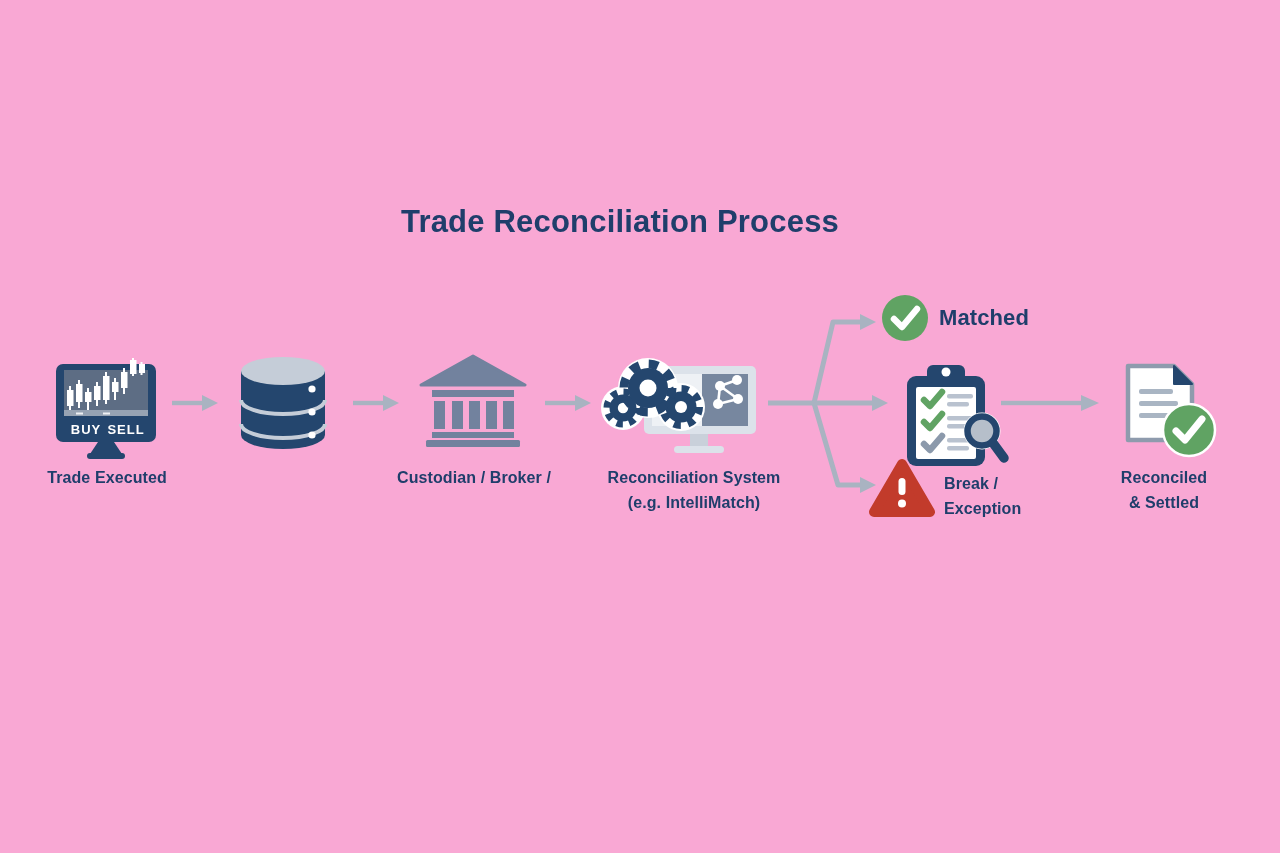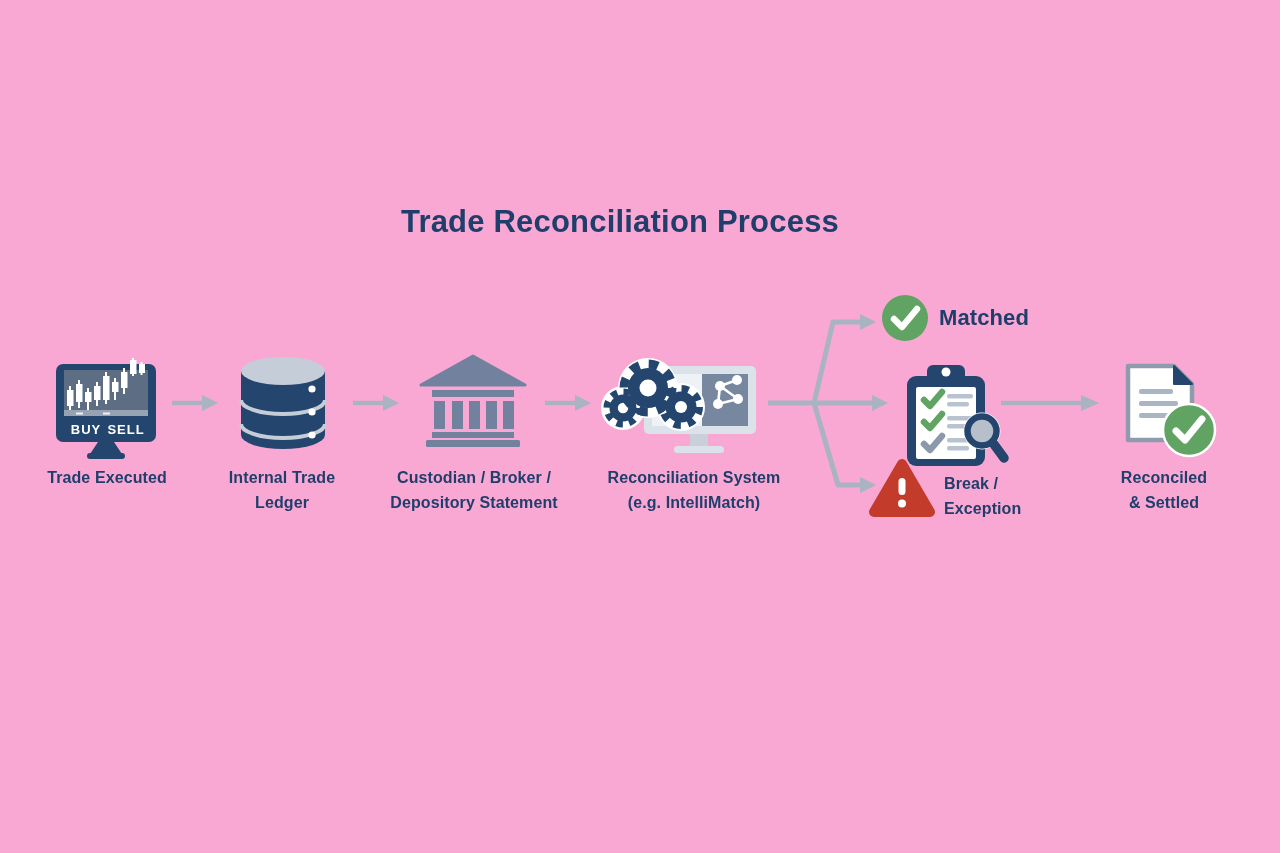--- a/index.html
+++ b/index.html
@@ -68,24 +68,20 @@
 
   <svg class="abs" style="left:238px;top:355px;" width="90" height="102" viewBox="0 0 90 102">
     <path d="M3 16 L3 80 A42 14 0 0 0 87 80 L87 16 Z" fill="#24466e"></path>
     <path d="M3 45 A42 14 0 0 0 87 45" fill="none" stroke="#c5cdd8" stroke-width="4"></path>
     <path d="M3 69 A42 14 0 0 0 87 69" fill="none" stroke="#c5cdd8" stroke-width="4"></path>
     <ellipse cx="45" cy="16" rx="42" ry="14" fill="#c5cdd8"></ellipse>
     <circle cx="74" cy="34" r="3.6" fill="#ffffff"></circle>
     <circle cx="74" cy="57" r="3.6" fill="#ffffff"></circle>
     <circle cx="74" cy="80" r="3.6" fill="#ffffff"></circle>
   </svg>
-  <div class="label" style="left:192px;top:465px;width:180px;">
-    <div>Internal Trade</div>
-    <div>Ledger</div>
-  </div>
 
   <svg class="abs" style="left:353px;top:395px;" width="46" height="16" viewBox="0 0 46 16">
     <rect x="0" y="5.8" width="30" height="4.4" fill="#a9b3c1"></rect>
     <polygon points="30,0 46,8 30,16" fill="#a9b3c1"></polygon>
   </svg>
 
   <svg class="abs" style="left:418px;top:354px;" width="110" height="90" viewBox="0 0 110 90">
     <g fill="#72829e">
       <path d="M55 2 L107 31 L3 31 Z" stroke="#72829e" stroke-width="3" stroke-linejoin="round"></path>
       <rect x="14" y="36" width="82" height="7"></rect>
@@ -93,21 +89,20 @@
       <rect x="34" y="47" width="11" height="28"></rect>
       <rect x="51" y="47" width="11" height="28"></rect>
       <rect x="68" y="47" width="11" height="28"></rect>
       <rect x="85" y="47" width="11" height="28"></rect>
       <rect x="14" y="78" width="82" height="6"></rect>
       <rect x="8" y="86" width="94" height="7" rx="1.5"></rect>
     </g>
   </svg>
   <div class="label" style="left:374px;top:465px;width:200px;">
     <div>Custodian / Broker /</div>
-    <div>Depository Statement</div>
   </div>
 
   <svg class="abs" style="left:545px;top:395px;" width="46" height="16" viewBox="0 0 46 16">
     <rect x="0" y="5.8" width="30" height="4.4" fill="#a9b3c1"></rect>
     <polygon points="30,0 46,8 30,16" fill="#a9b3c1"></polygon>
   </svg>
 
   <svg class="abs" style="left:597px;top:356px;" width="195" height="105" viewBox="0 0 195 105">
 
     <rect x="47" y="10" width="112" height="68" rx="5" fill="#dce2ea"></rect>

